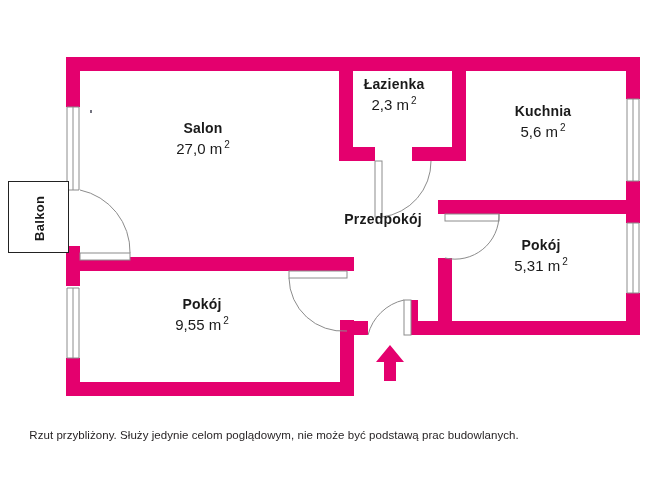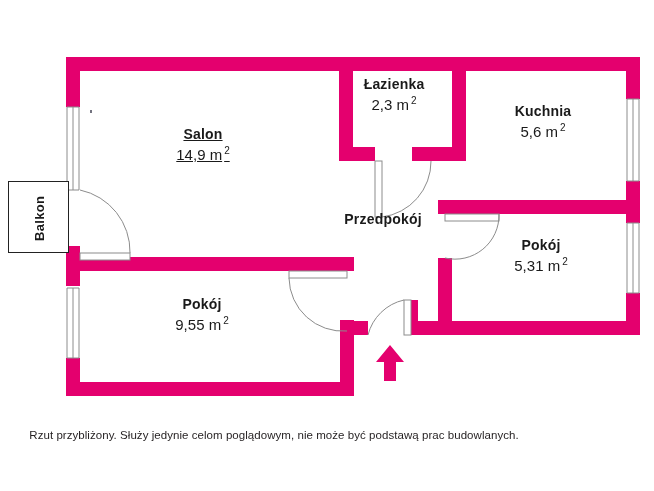--- a/index.html
+++ b/index.html
@@ -214,23 +214,23 @@
       </g>
     </g>
 
     <g>
       <path d="M 390 345 L 404 362 L 396 362 L 396 381 L 384 381 L 384 362 L 376 362 Z" fill="#E4006E"></path>
     </g>
   </svg>
 
   <div class="speck"></div>
 
-  <div class="room-label" style="left:123px; top:126px; width:160px;text-decoration:underline;">
+  <div class="room-label" style="left:123px; top:120px; width:160px;">
     <span class="room-name">Salon</span>
-    <span class="room-area"><span>14,9 m</span><sup>2</sup></span>
+    <span class="room-area"><span>27,0 m</span><sup>2</sup></span>
   </div>
 
   <div class="room-label" style="left:324px; top:76px; width:140px;">
     <span class="room-name">Łazienka</span>
     <span class="room-area"><span>2,3 m</span><sup>2</sup></span>
   </div>
 
   <div class="room-label" style="left:473px; top:103px; width:140px;text-align:center;">
     <span class="room-name">Kuchnia</span>
     <span class="room-area"><span>5,6 m</span><sup>2</sup></span>

